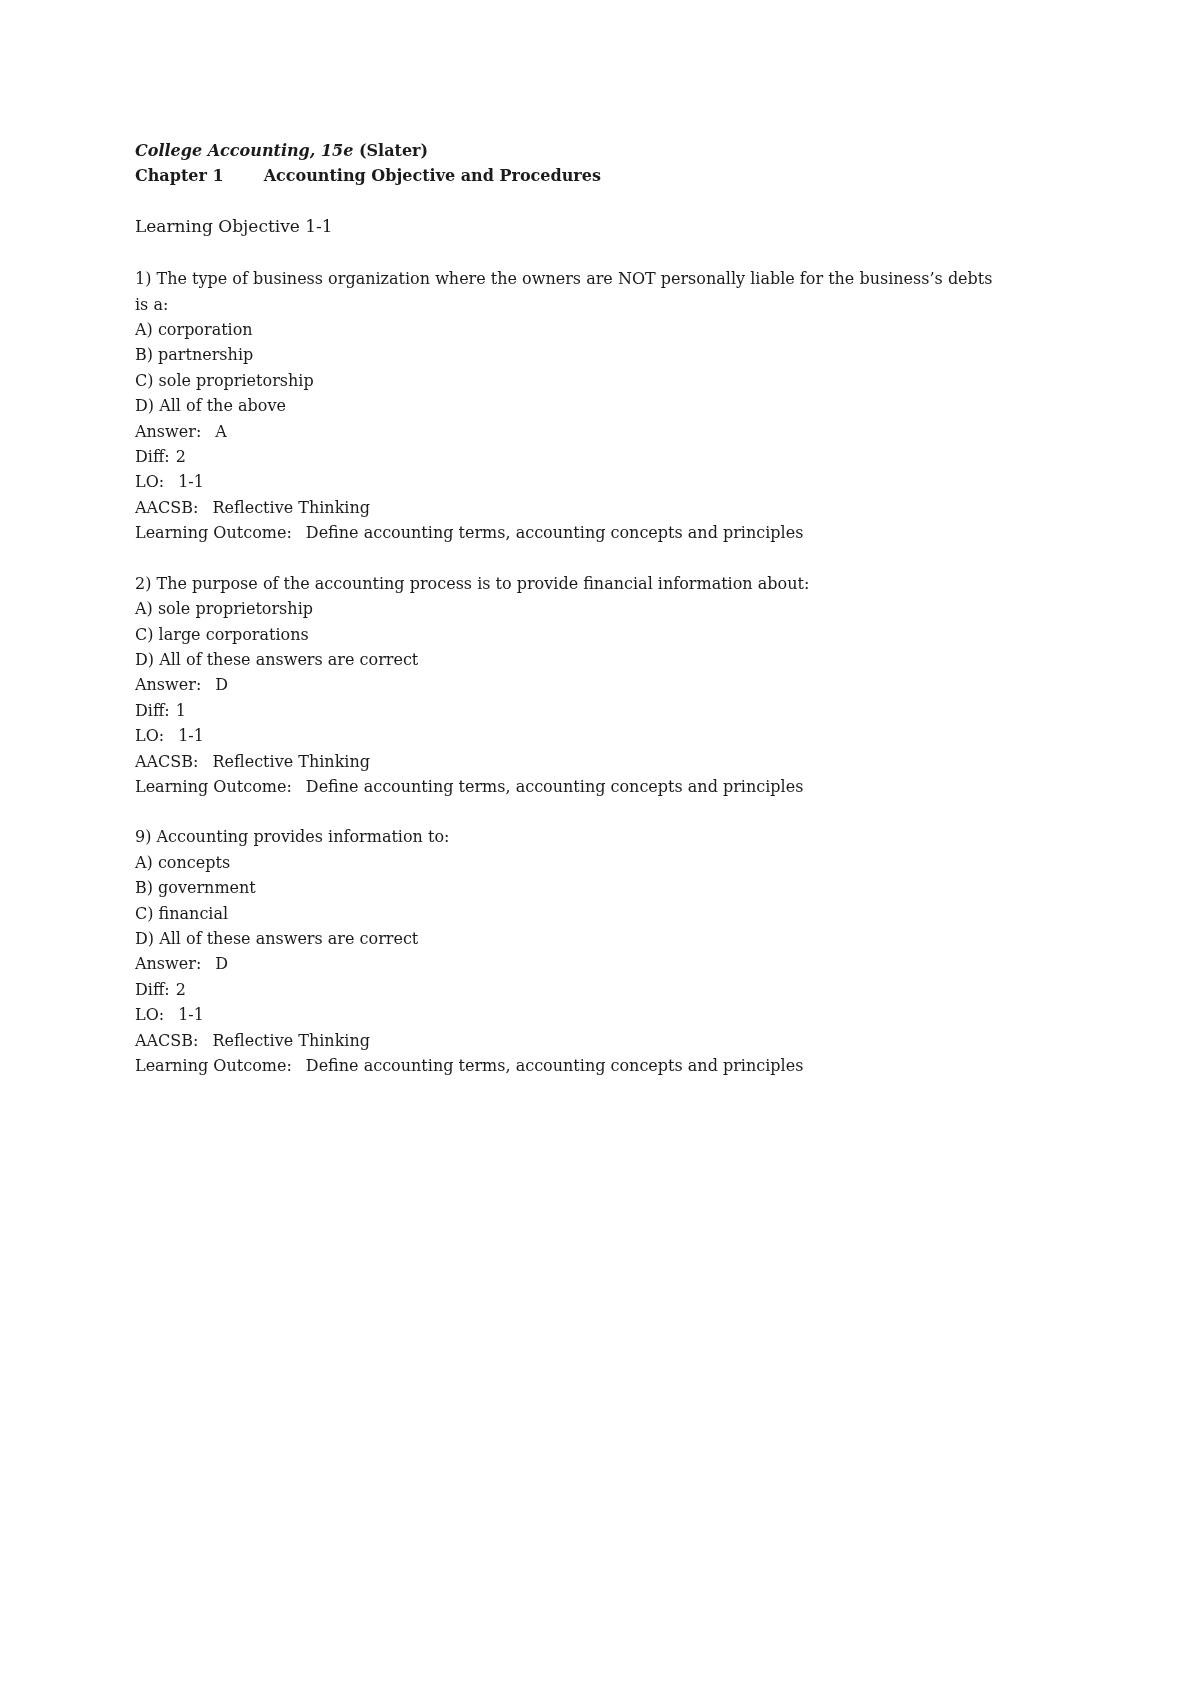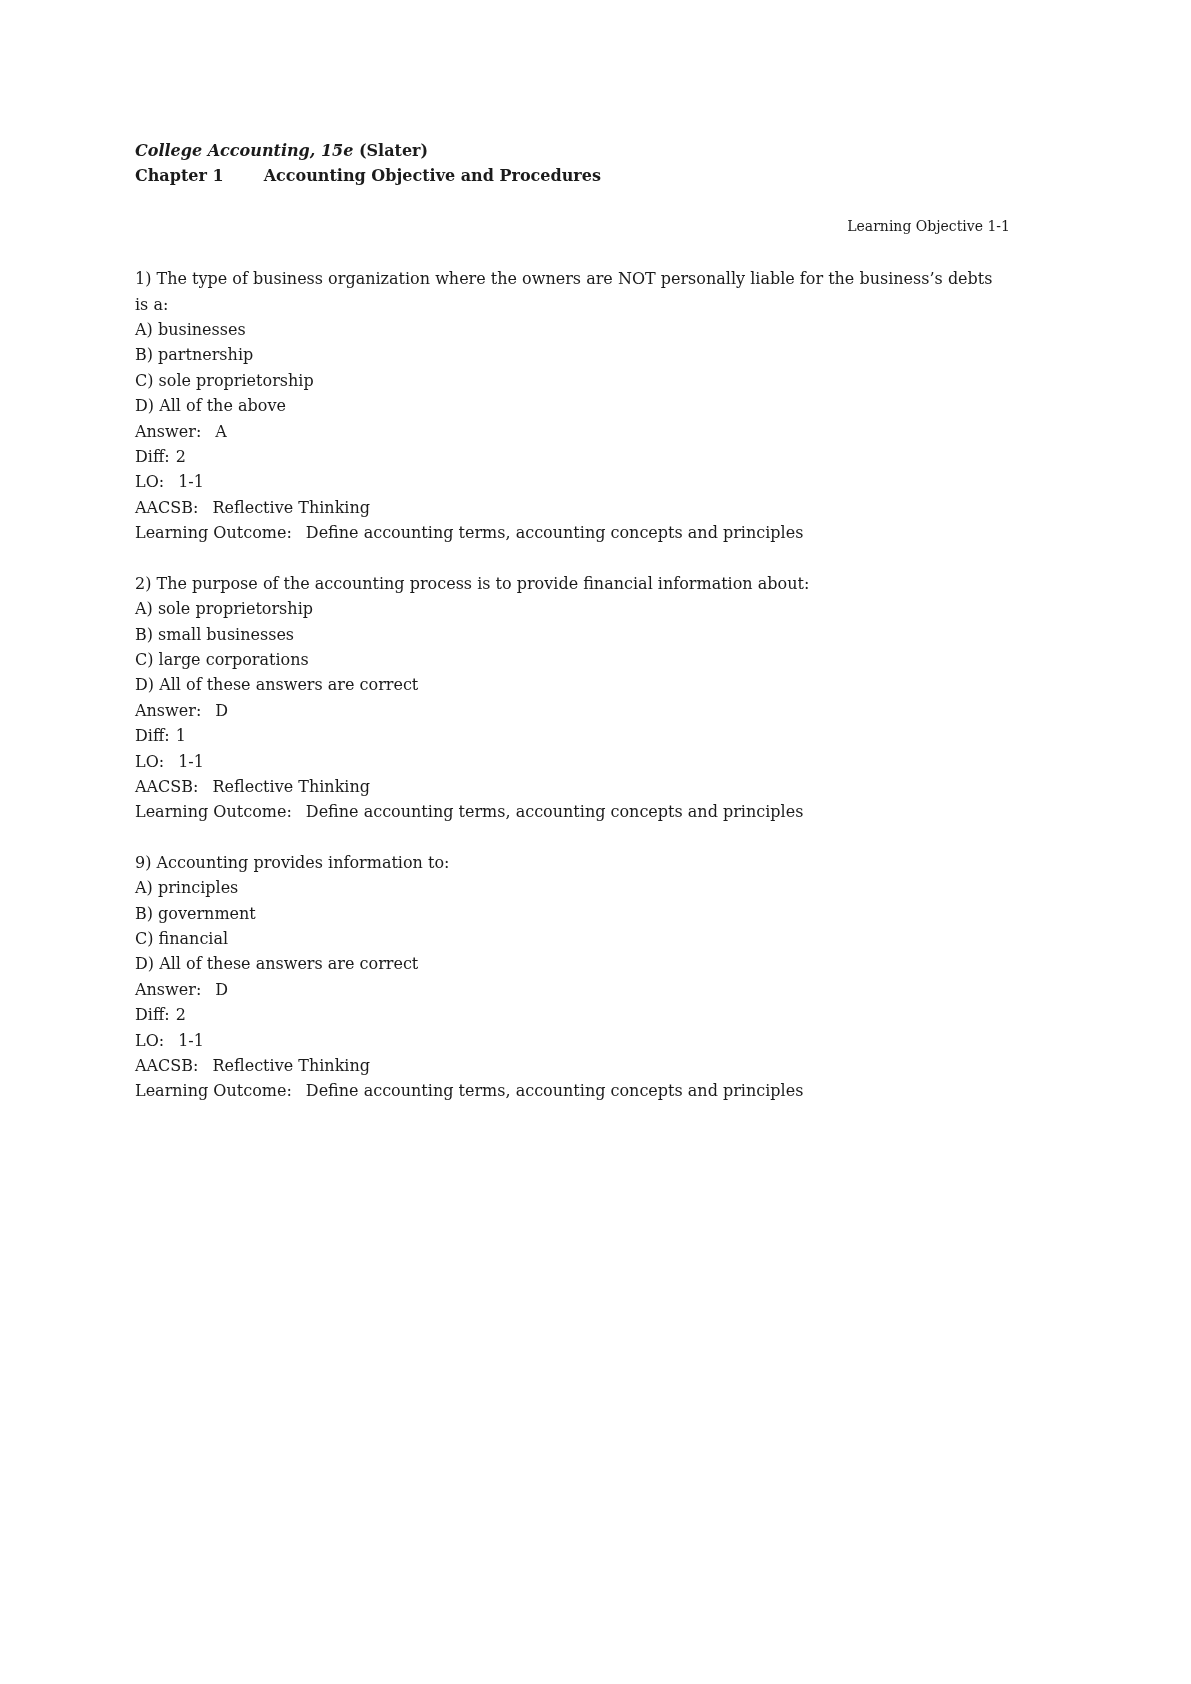--- a/index.html
+++ b/index.html
@@ -36,25 +36,24 @@
     font-style: italic;
   }
   .chapter-line {
     font-weight: bold;
   }
   .chapter-label {
     display: inline-block;
     margin-right: 40px;
   }
   .section-heading {
-    font-size: 14px;
+    font-size: 17px;
     margin: 0 0 27px 0;
     line-height: 25.4px;
     font-weight: normal;
-    text-align: right;
   }
   .question {
     margin-bottom: 25px;
   }
   .gap-lg { margin-left: 14px; }
   .gap-sm { margin-left: 6px; }
 </style>
 </head>
 <body>
 
@@ -67,47 +66,46 @@
       </p>
       <p class="line chapter-line">
         <span class="chapter-label">Chapter 1</span><span>Accounting Objective and Procedures</span>
       </p>
     </div>
 
     <h2 class="section-heading">Learning Objective 1-1</h2>
 
     <div class="question">
       <p class="line">1) The type of business organization where the owners are NOT personally liable for the business’s debts is a:</p>
-      <p class="line">A) businesses</p>
+      <p class="line">A) corporation</p>
       <p class="line">B) partnership</p>
       <p class="line">C) sole proprietorship</p>
       <p class="line">D) All of the above</p>
       <p class="line"><span>Answer:</span><span class="gap-lg">A</span></p>
       <p class="line"><span>Diff:</span><span class="gap-sm">2</span></p>
       <p class="line"><span>LO:</span><span class="gap-lg">1-1</span></p>
       <p class="line"><span>AACSB:</span><span class="gap-lg">Reflective Thinking</span></p>
       <p class="line"><span>Learning Outcome:</span><span class="gap-lg">Define accounting terms, accounting concepts and principles</span></p>
     </div>
 
     <div class="question">
       <p class="line">2) The purpose of the accounting process is to provide financial information about:</p>
       <p class="line">A) sole proprietorship</p>
-      <p class="line">B) small businesses</p>
       <p class="line">C) large corporations</p>
       <p class="line">D) All of these answers are correct</p>
       <p class="line"><span>Answer:</span><span class="gap-lg">D</span></p>
       <p class="line"><span>Diff:</span><span class="gap-sm">1</span></p>
       <p class="line"><span>LO:</span><span class="gap-lg">1-1</span></p>
       <p class="line"><span>AACSB:</span><span class="gap-lg">Reflective Thinking</span></p>
       <p class="line"><span>Learning Outcome:</span><span class="gap-lg">Define accounting terms, accounting concepts and principles</span></p>
     </div>
 
     <div class="question">
       <p class="line">9) Accounting provides information to:</p>
-      <p class="line">A) principles</p>
+      <p class="line">A) concepts</p>
       <p class="line">B) government</p>
       <p class="line">C) financial</p>
       <p class="line">D) All of these answers are correct</p>
       <p class="line"><span>Answer:</span><span class="gap-lg">D</span></p>
       <p class="line"><span>Diff:</span><span class="gap-sm">2</span></p>
       <p class="line"><span>LO:</span><span class="gap-lg">1-1</span></p>
       <p class="line"><span>AACSB:</span><span class="gap-lg">Reflective Thinking</span></p>
       <p class="line"><span>Learning Outcome:</span><span class="gap-lg">Define accounting terms, accounting concepts and principles</span></p>
     </div>
 

